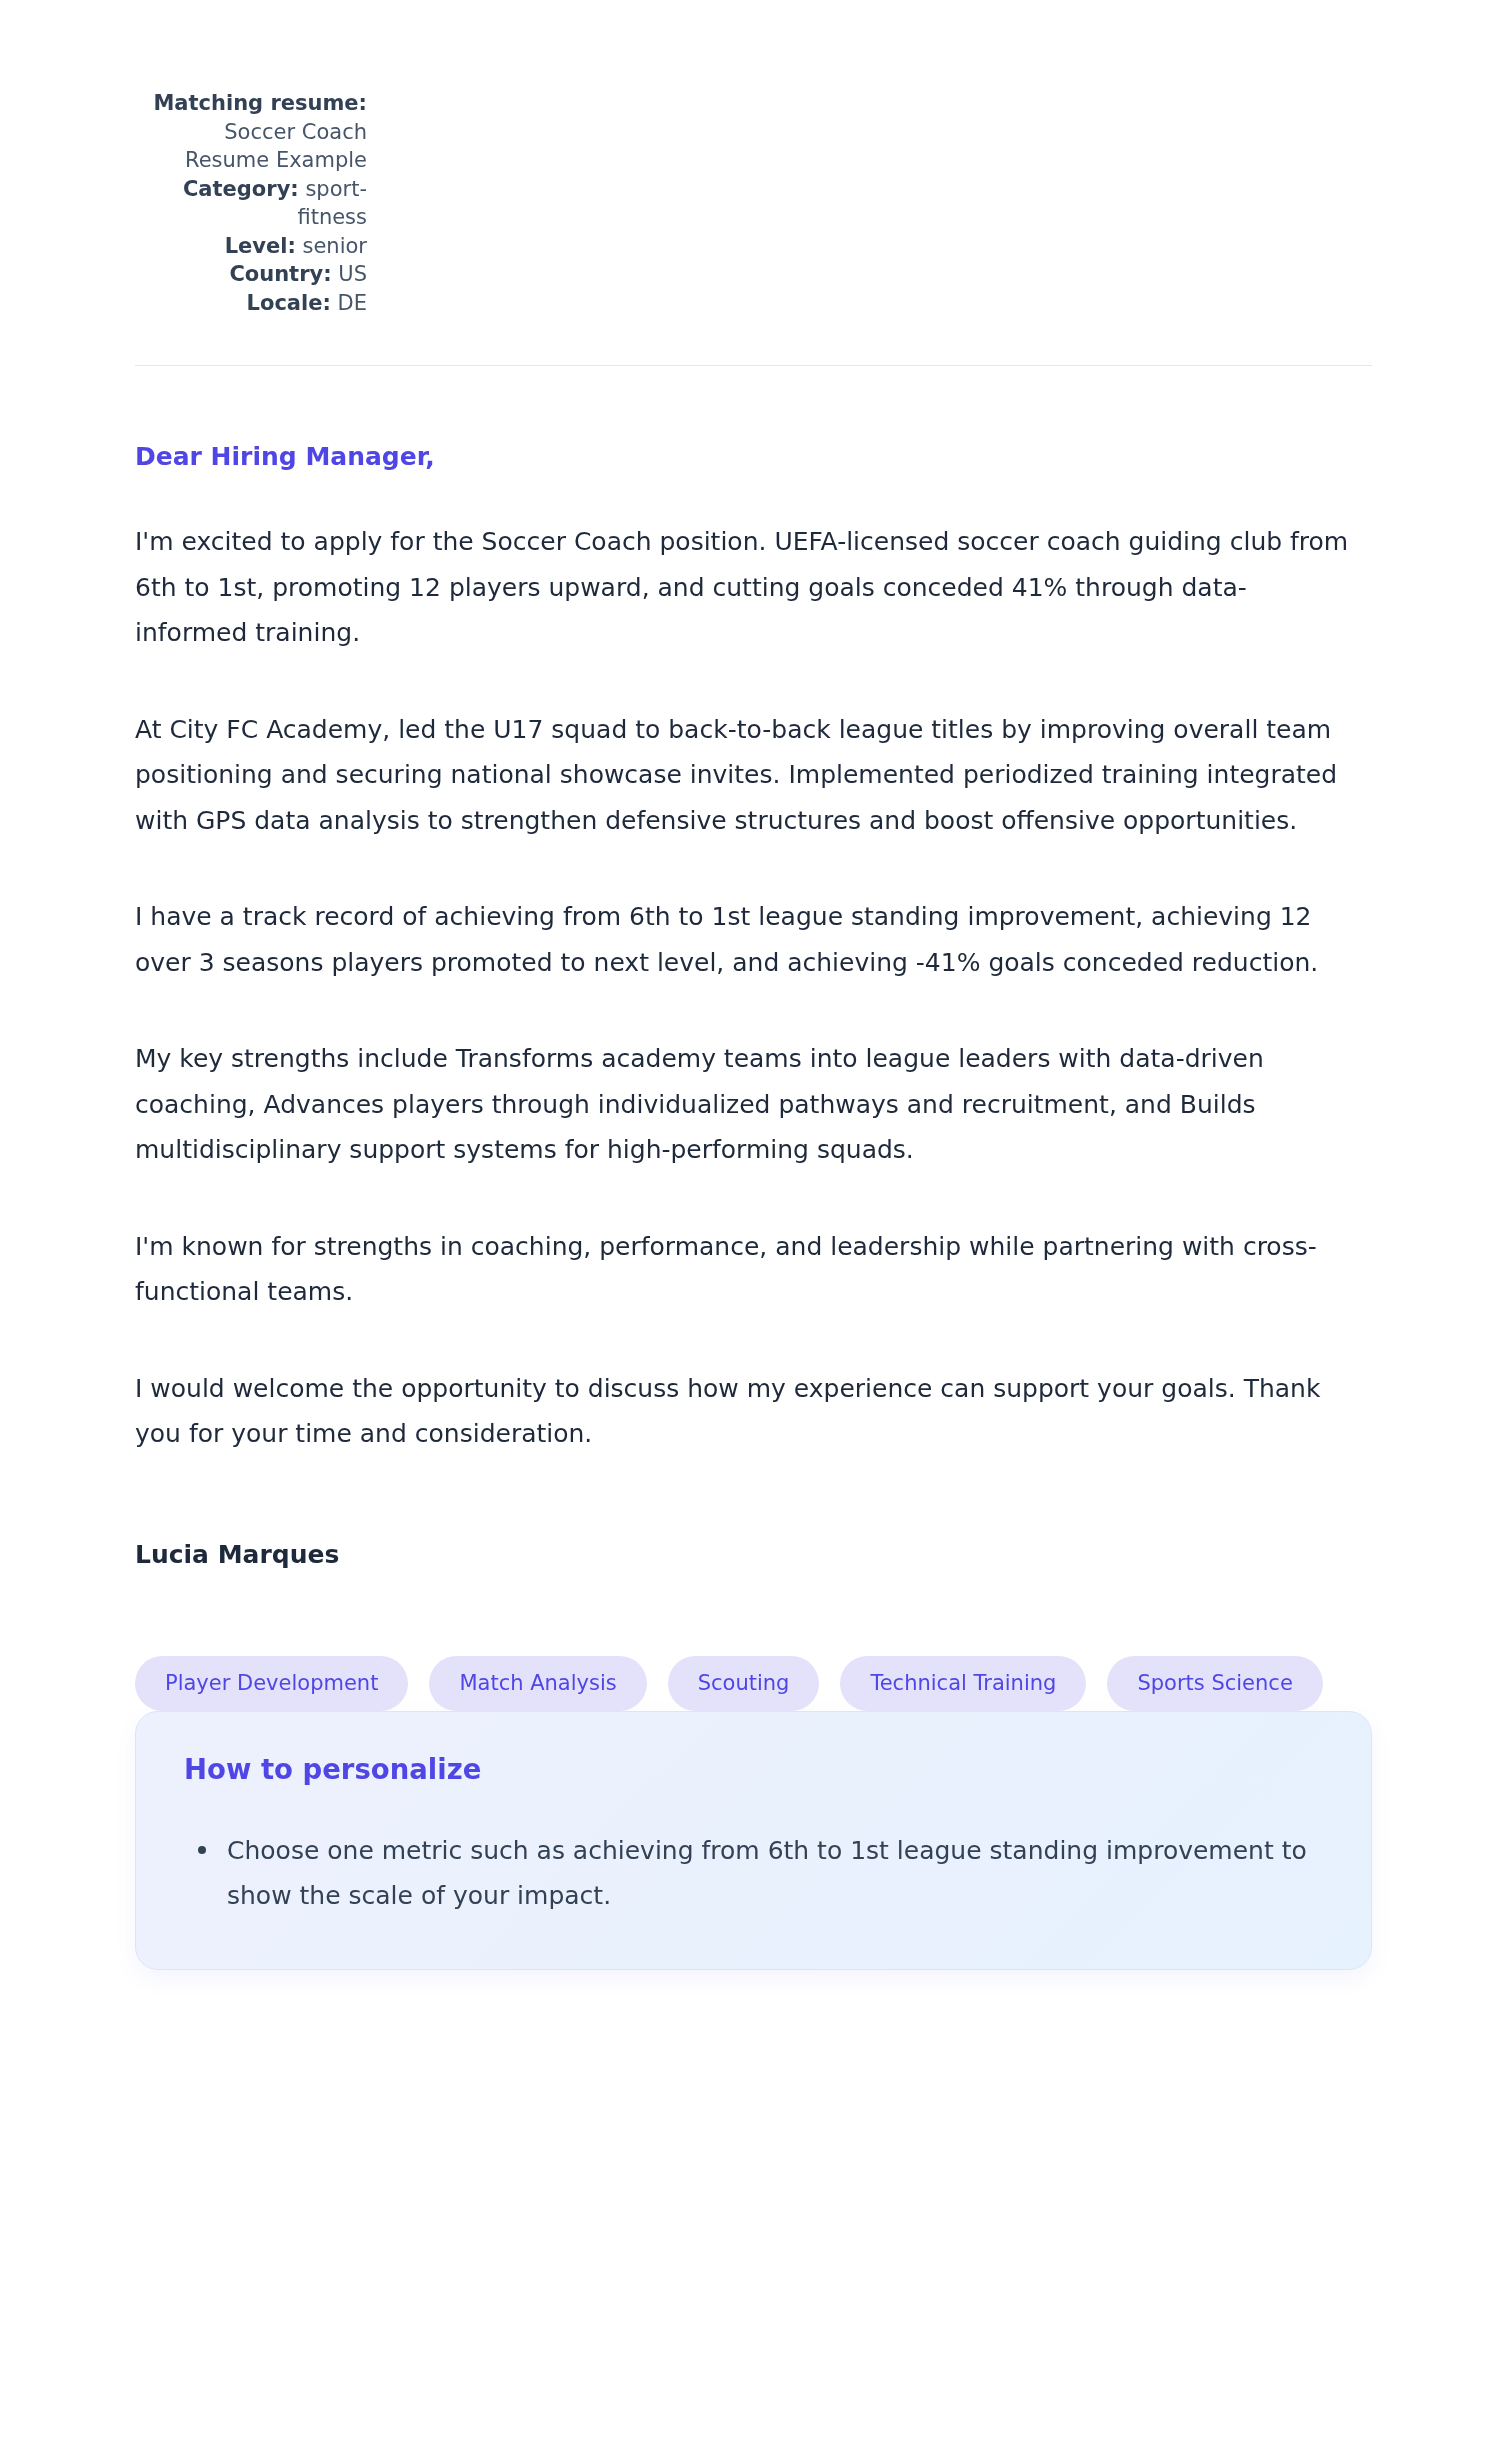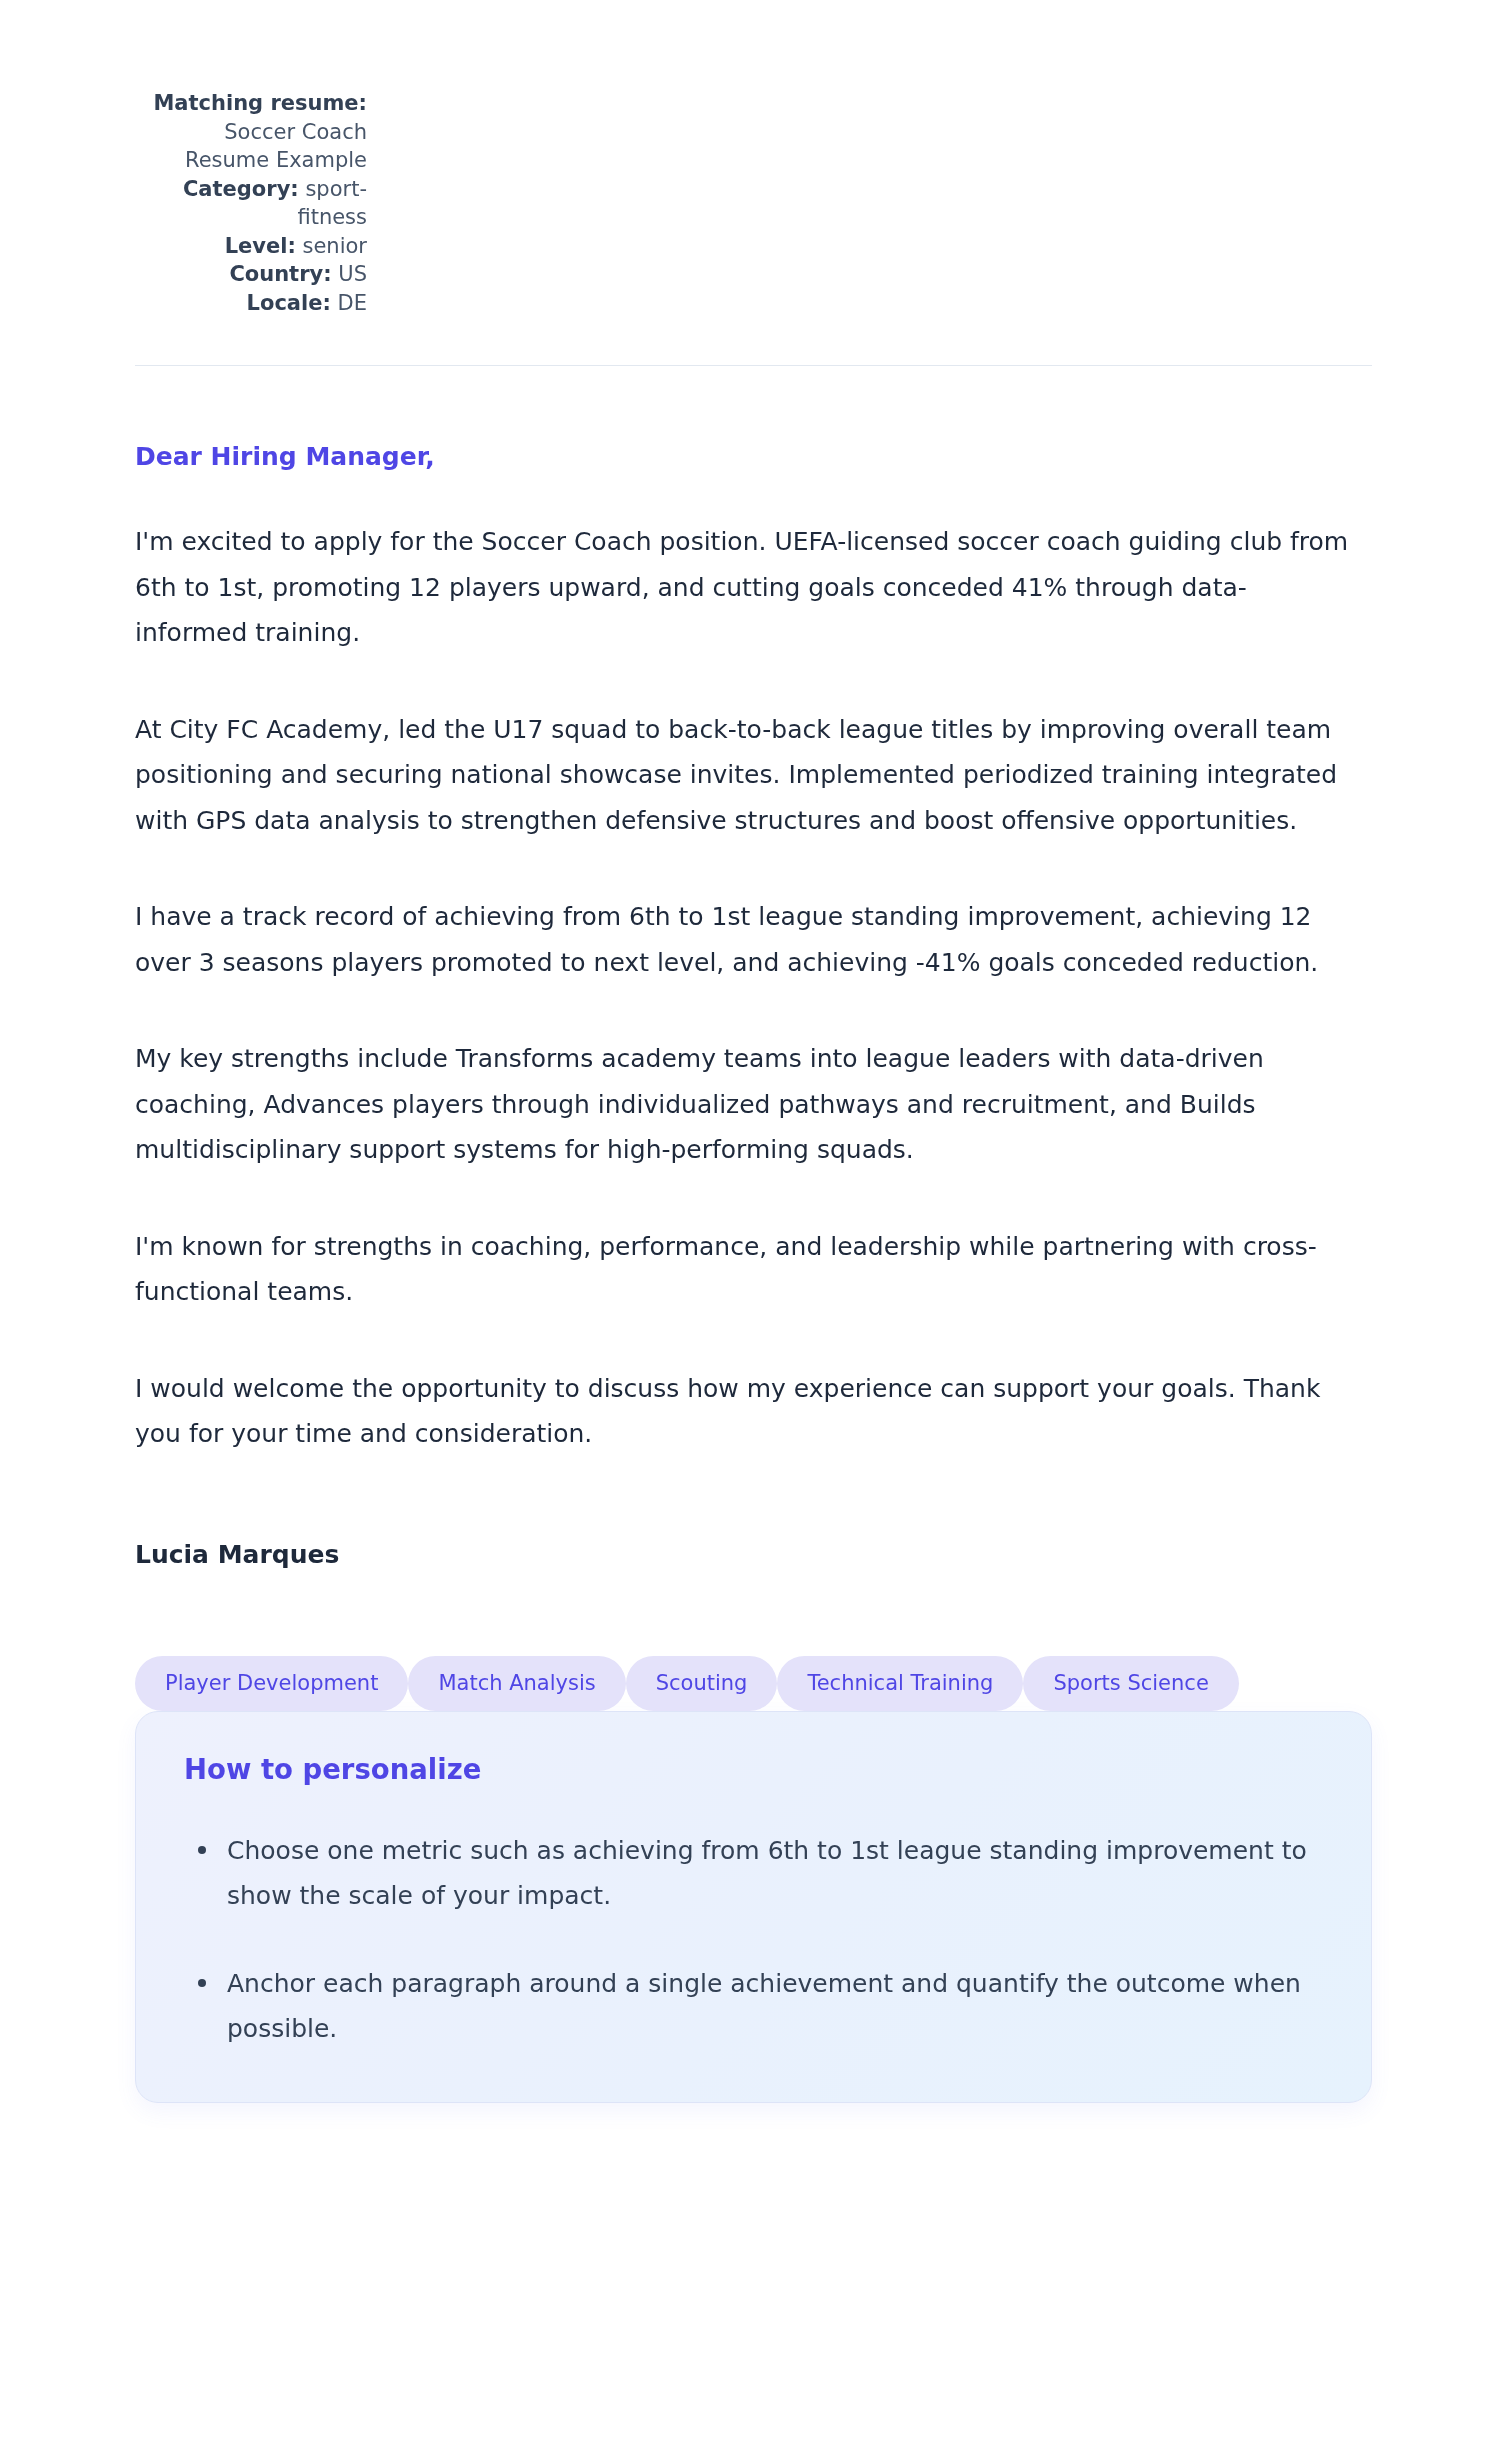--- a/index.html
+++ b/index.html
@@ -84,20 +84,21 @@
   .sig-role {
     margin: 23px 0 0 0;
     font-size: 25px;
     color: #475569;
   }
 
   
   .tags {
     display: flex;
     flex-wrap: wrap;
+    gap: 21px;
     margin-top: 87px;
   }
   .tag {
     display: inline-block;
     background: #e4e2fa;
     color: #4f46e5;
     font-size: 21px;
     line-height: 1;
     padding: 17px 30px;
     border-radius: 886px;
@@ -191,18 +192,17 @@
     <span class="tag">Match Analysis</span>
     <span class="tag">Scouting</span>
     <span class="tag">Technical Training</span>
     <span class="tag">Sports Science</span>
   </div>
 
   <div class="tips-card">
     <h2 class="tips-title">How to personalize</h2>
     <ul class="tips-list">
       <li class="tip-item">Choose one metric such as achieving from 6th to 1st league standing improvement to show the scale of your impact.</li>
-      <li class="tip-item">Anchor each paragraph around a single achievement and quantify the outcome when possible.</li>
     </ul>
   </div>
 
 </div>
 
 
 </body></html>

